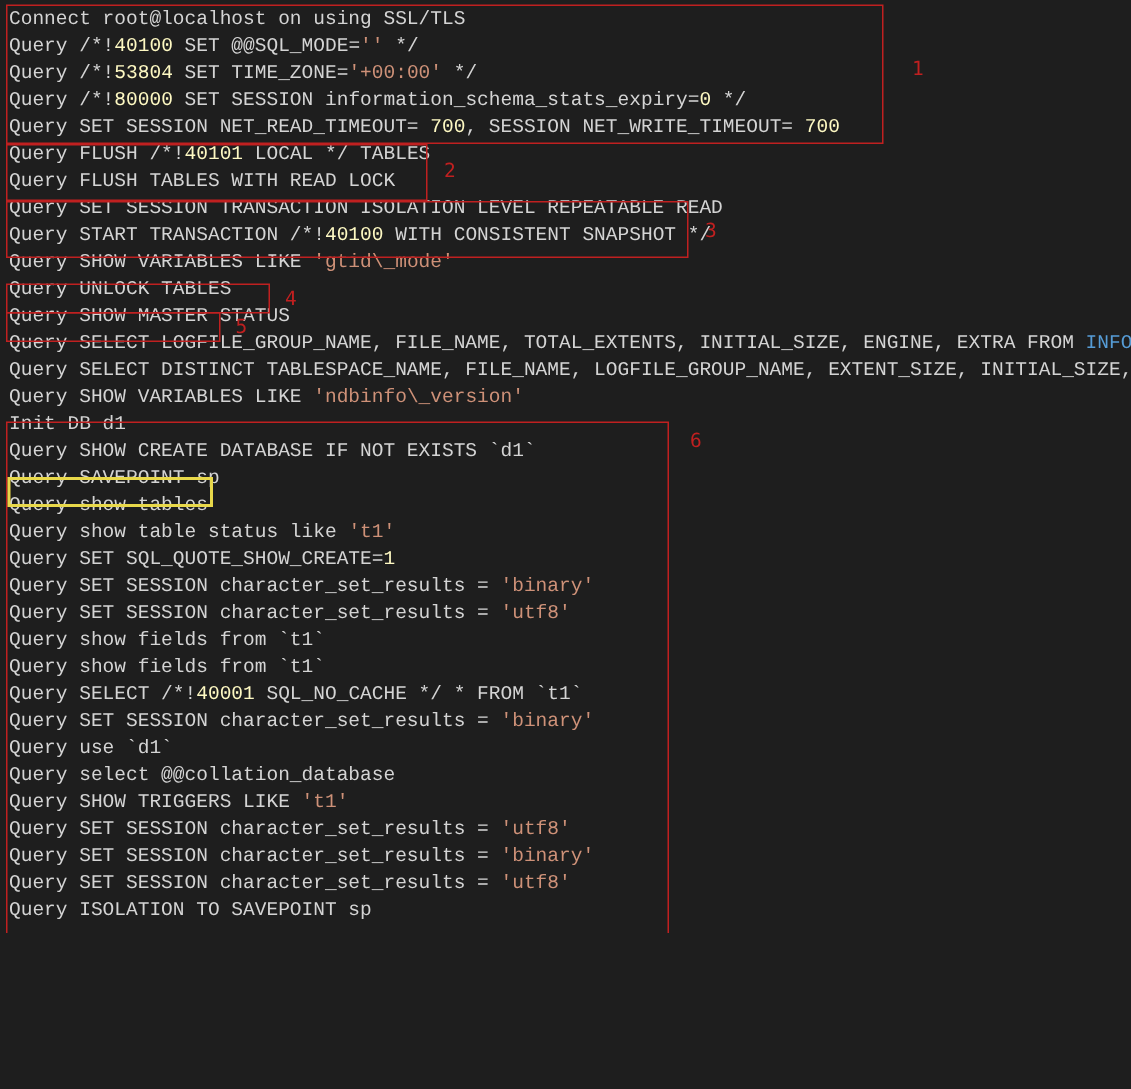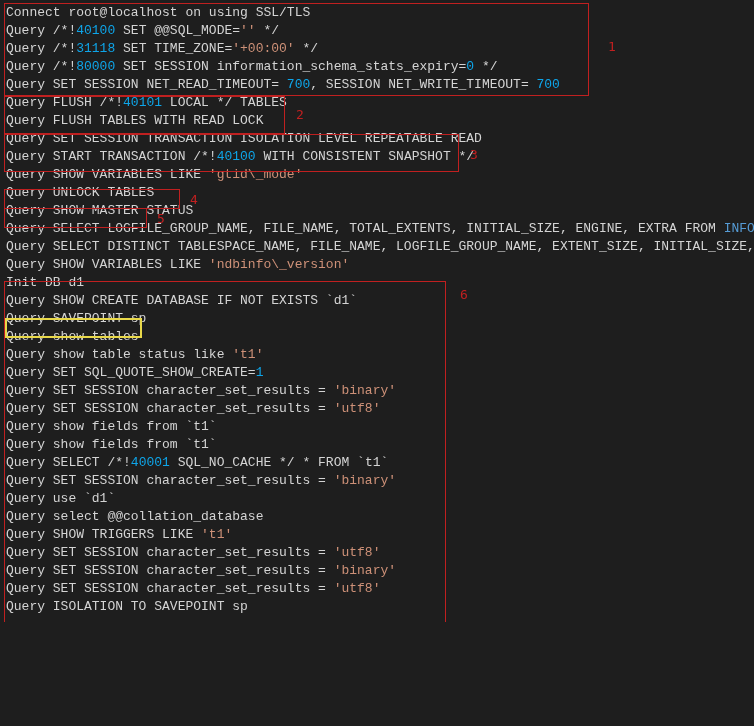--- a/index.html
+++ b/index.html
@@ -12,21 +12,21 @@
     line-height: 18px;
     width: 754px;
   }
   .terminal {
     padding: 4px 18px 6px 6px;
     white-space: nowrap;
     overflow: hidden;
   }
   .line { white-space: nowrap; }
   .str { color: #ce9178; }      
-  .num { color: #0ea5e9; }      
+  .num { color: #fef9c3; }      
   .kw  { color: #569cd6; }
 
   
   .annot {
     position: absolute;
     border: 1px solid #c02020;
     pointer-events: none;
     box-sizing: border-box;
   }
   .annot.yellow { border: 2px solid #e8d84a; }
@@ -62,21 +62,21 @@
 
   <div class="annot" style="left:4px; top:281px; width:442px; height:420px;"></div>
   <div class="annot-label" style="left:460px; top:286px;">6</div>
 
   <div class="annot yellow" style="left:5px; top:318px; width:137px; height:20px;"></div>
   <div class="annot yellow" style="left:5px; top:642px; width:221px; height:20px;"></div>
 
   <div class="terminal">
     <div class="line"><span>Connect   root@localhost on  using SSL/TLS</span></div>
     <div class="line"><span>Query /*!</span><span class="num">40100</span><span> SET @@SQL_MODE=</span><span class="str">''</span><span> */</span></div>
-    <div class="line"><span>Query /*!</span><span class="num">31118</span><span> SET TIME_ZONE=</span><span class="str">'+00:00'</span><span> */</span></div>
+    <div class="line"><span>Query /*!</span><span class="num">53804</span><span> SET TIME_ZONE=</span><span class="str">'+00:00'</span><span> */</span></div>
     <div class="line"><span>Query /*!</span><span class="num">80000</span><span> SET SESSION information_schema_stats_expiry=</span><span class="num">0</span><span> */</span></div>
     <div class="line"><span>Query SET SESSION NET_READ_TIMEOUT= </span><span class="num">700</span><span>, SESSION NET_WRITE_TIMEOUT= </span><span class="num">700</span></div>
     <div class="line"><span>Query FLUSH /*!</span><span class="num">40101</span><span> LOCAL */ TABLES</span></div>
     <div class="line"><span>Query FLUSH TABLES WITH READ LOCK</span></div>
     <div class="line"><span>Query SET SESSION TRANSACTION ISOLATION LEVEL REPEATABLE READ</span></div>
     <div class="line"><span>Query START TRANSACTION /*!</span><span class="num">40100</span><span> WITH CONSISTENT SNAPSHOT */</span></div>
     <div class="line"><span>Query SHOW VARIABLES LIKE </span><span class="str">'gtid\_mode'</span></div>
     <div class="line"><span>Query UNLOCK TABLES</span></div>
     <div class="line"><span>Query SHOW MASTER STATUS</span></div>
     <div class="line"><span>Query SELECT LOGFILE_GROUP_NAME, FILE_NAME, TOTAL_EXTENTS, INITIAL_SIZE, ENGINE, EXTRA FROM </span><span class="kw">INFORMATION_SCH</span></div>

